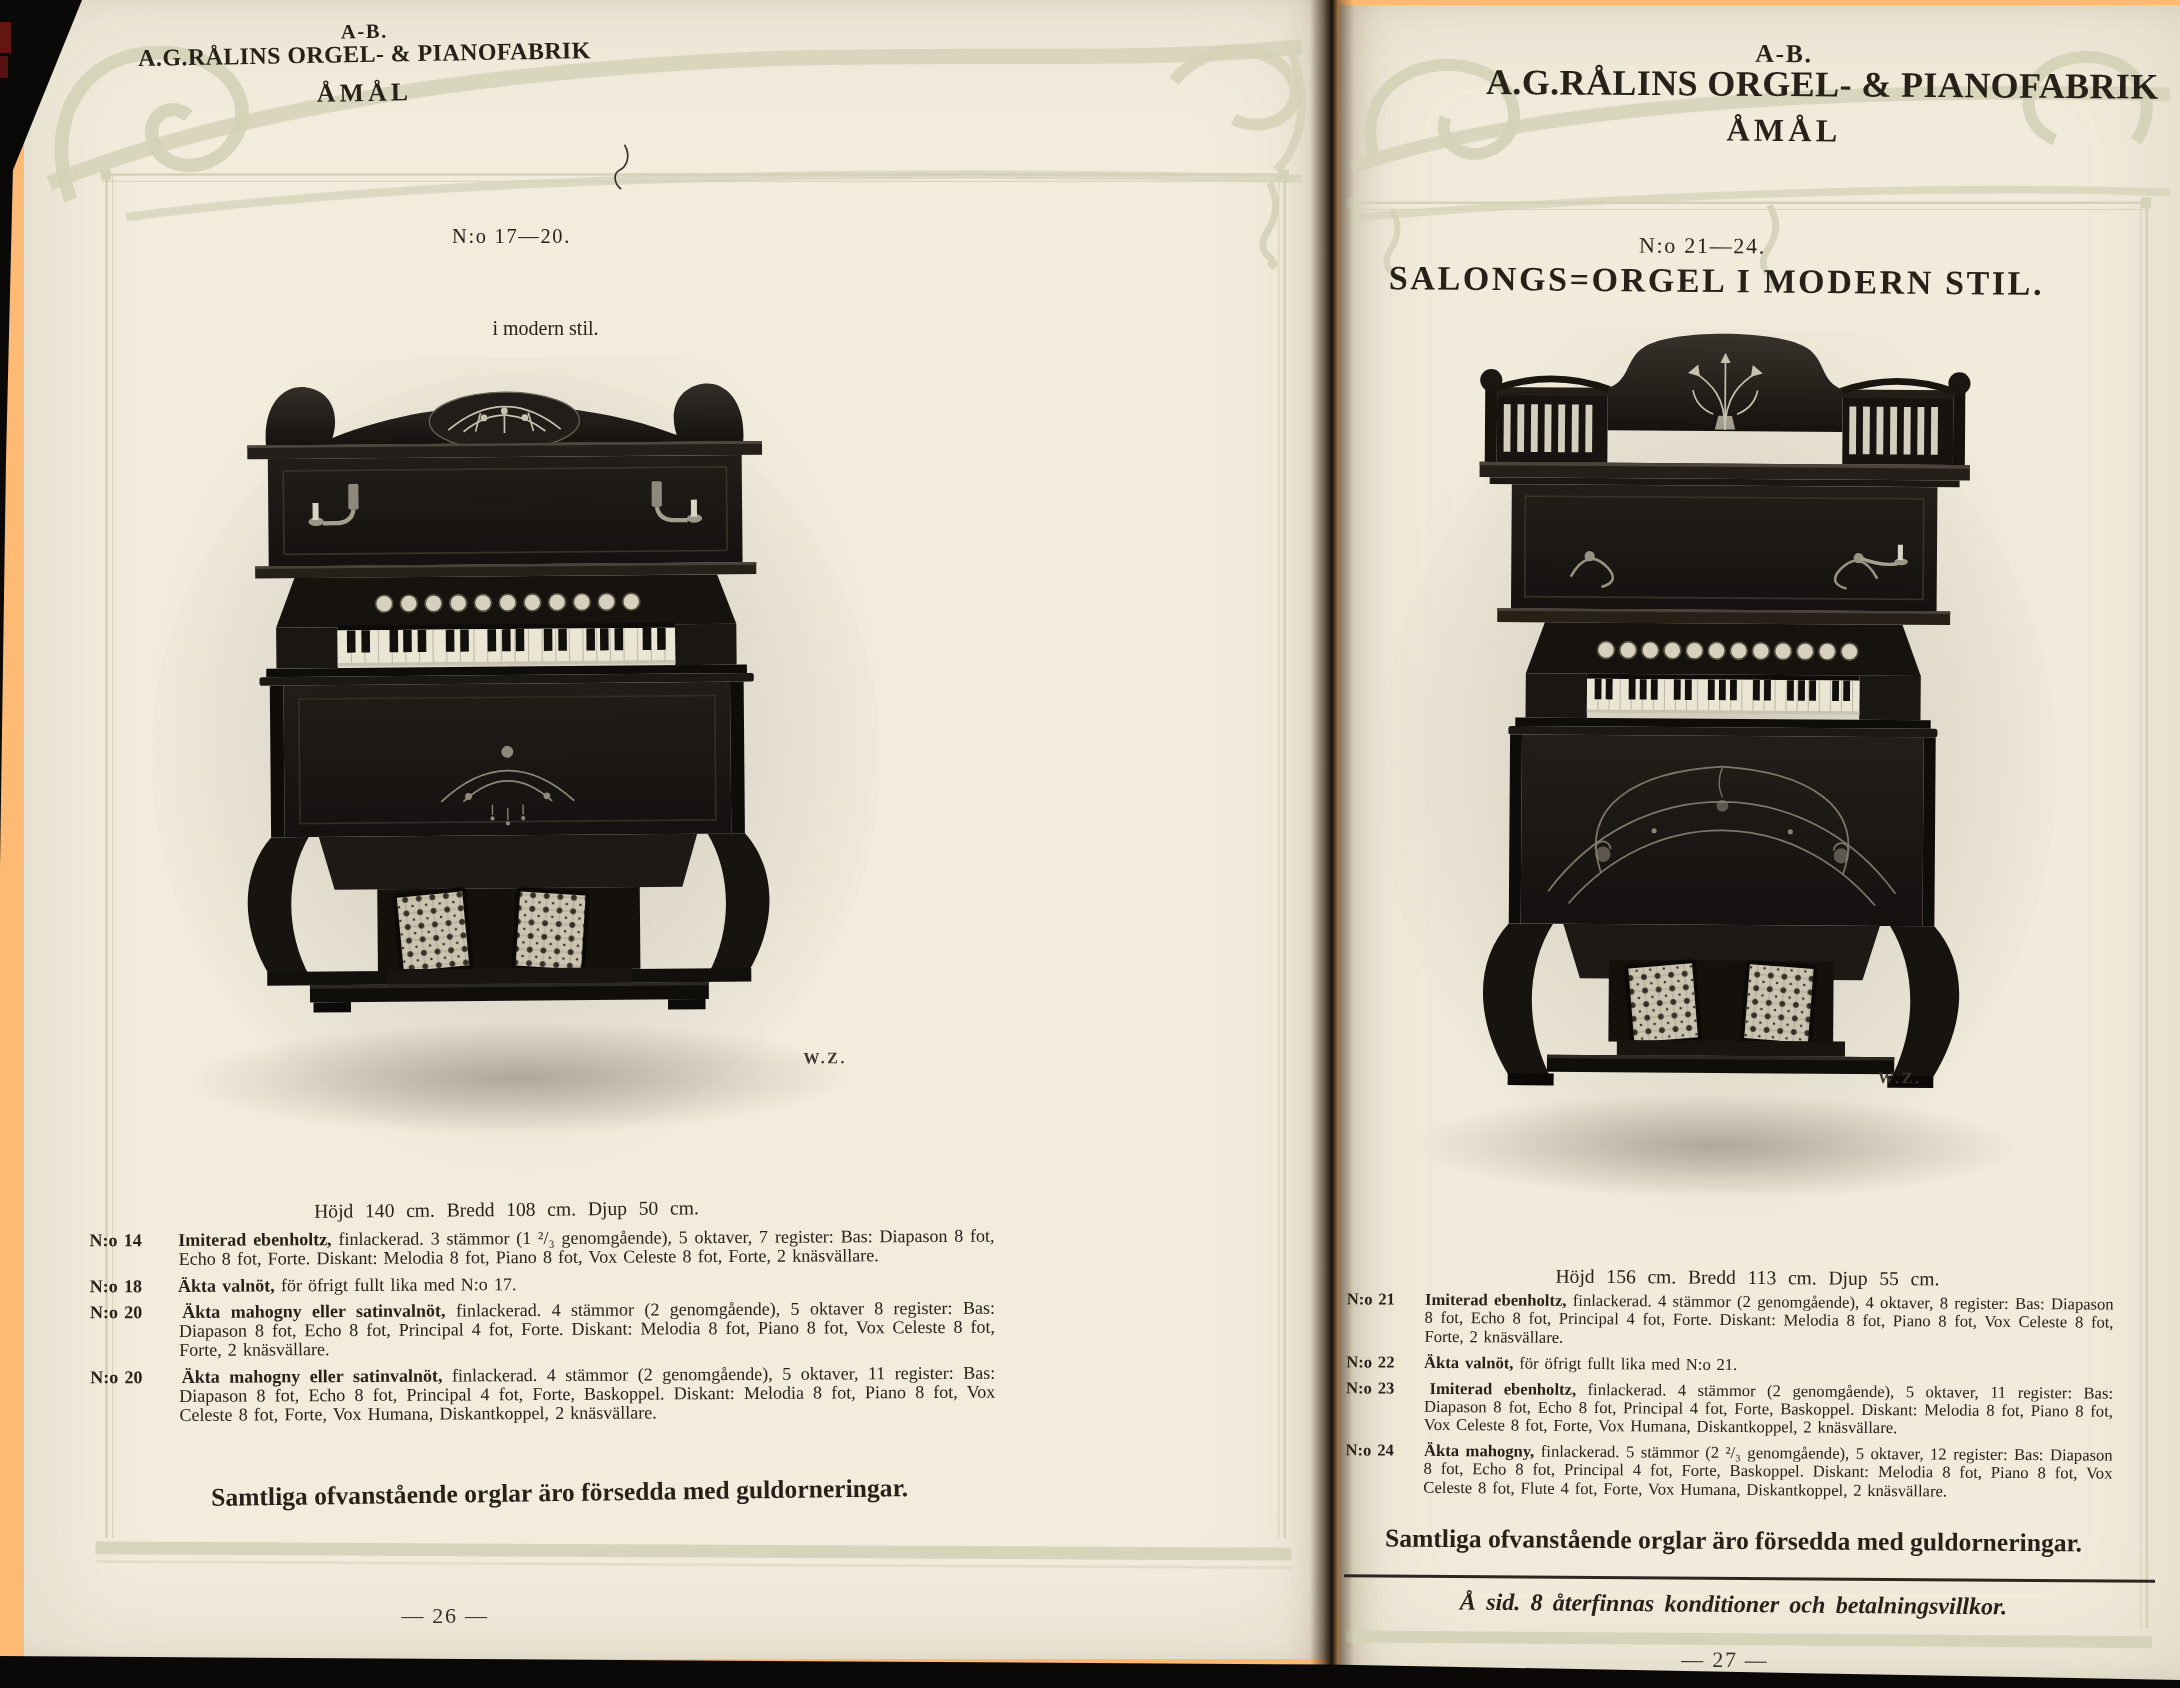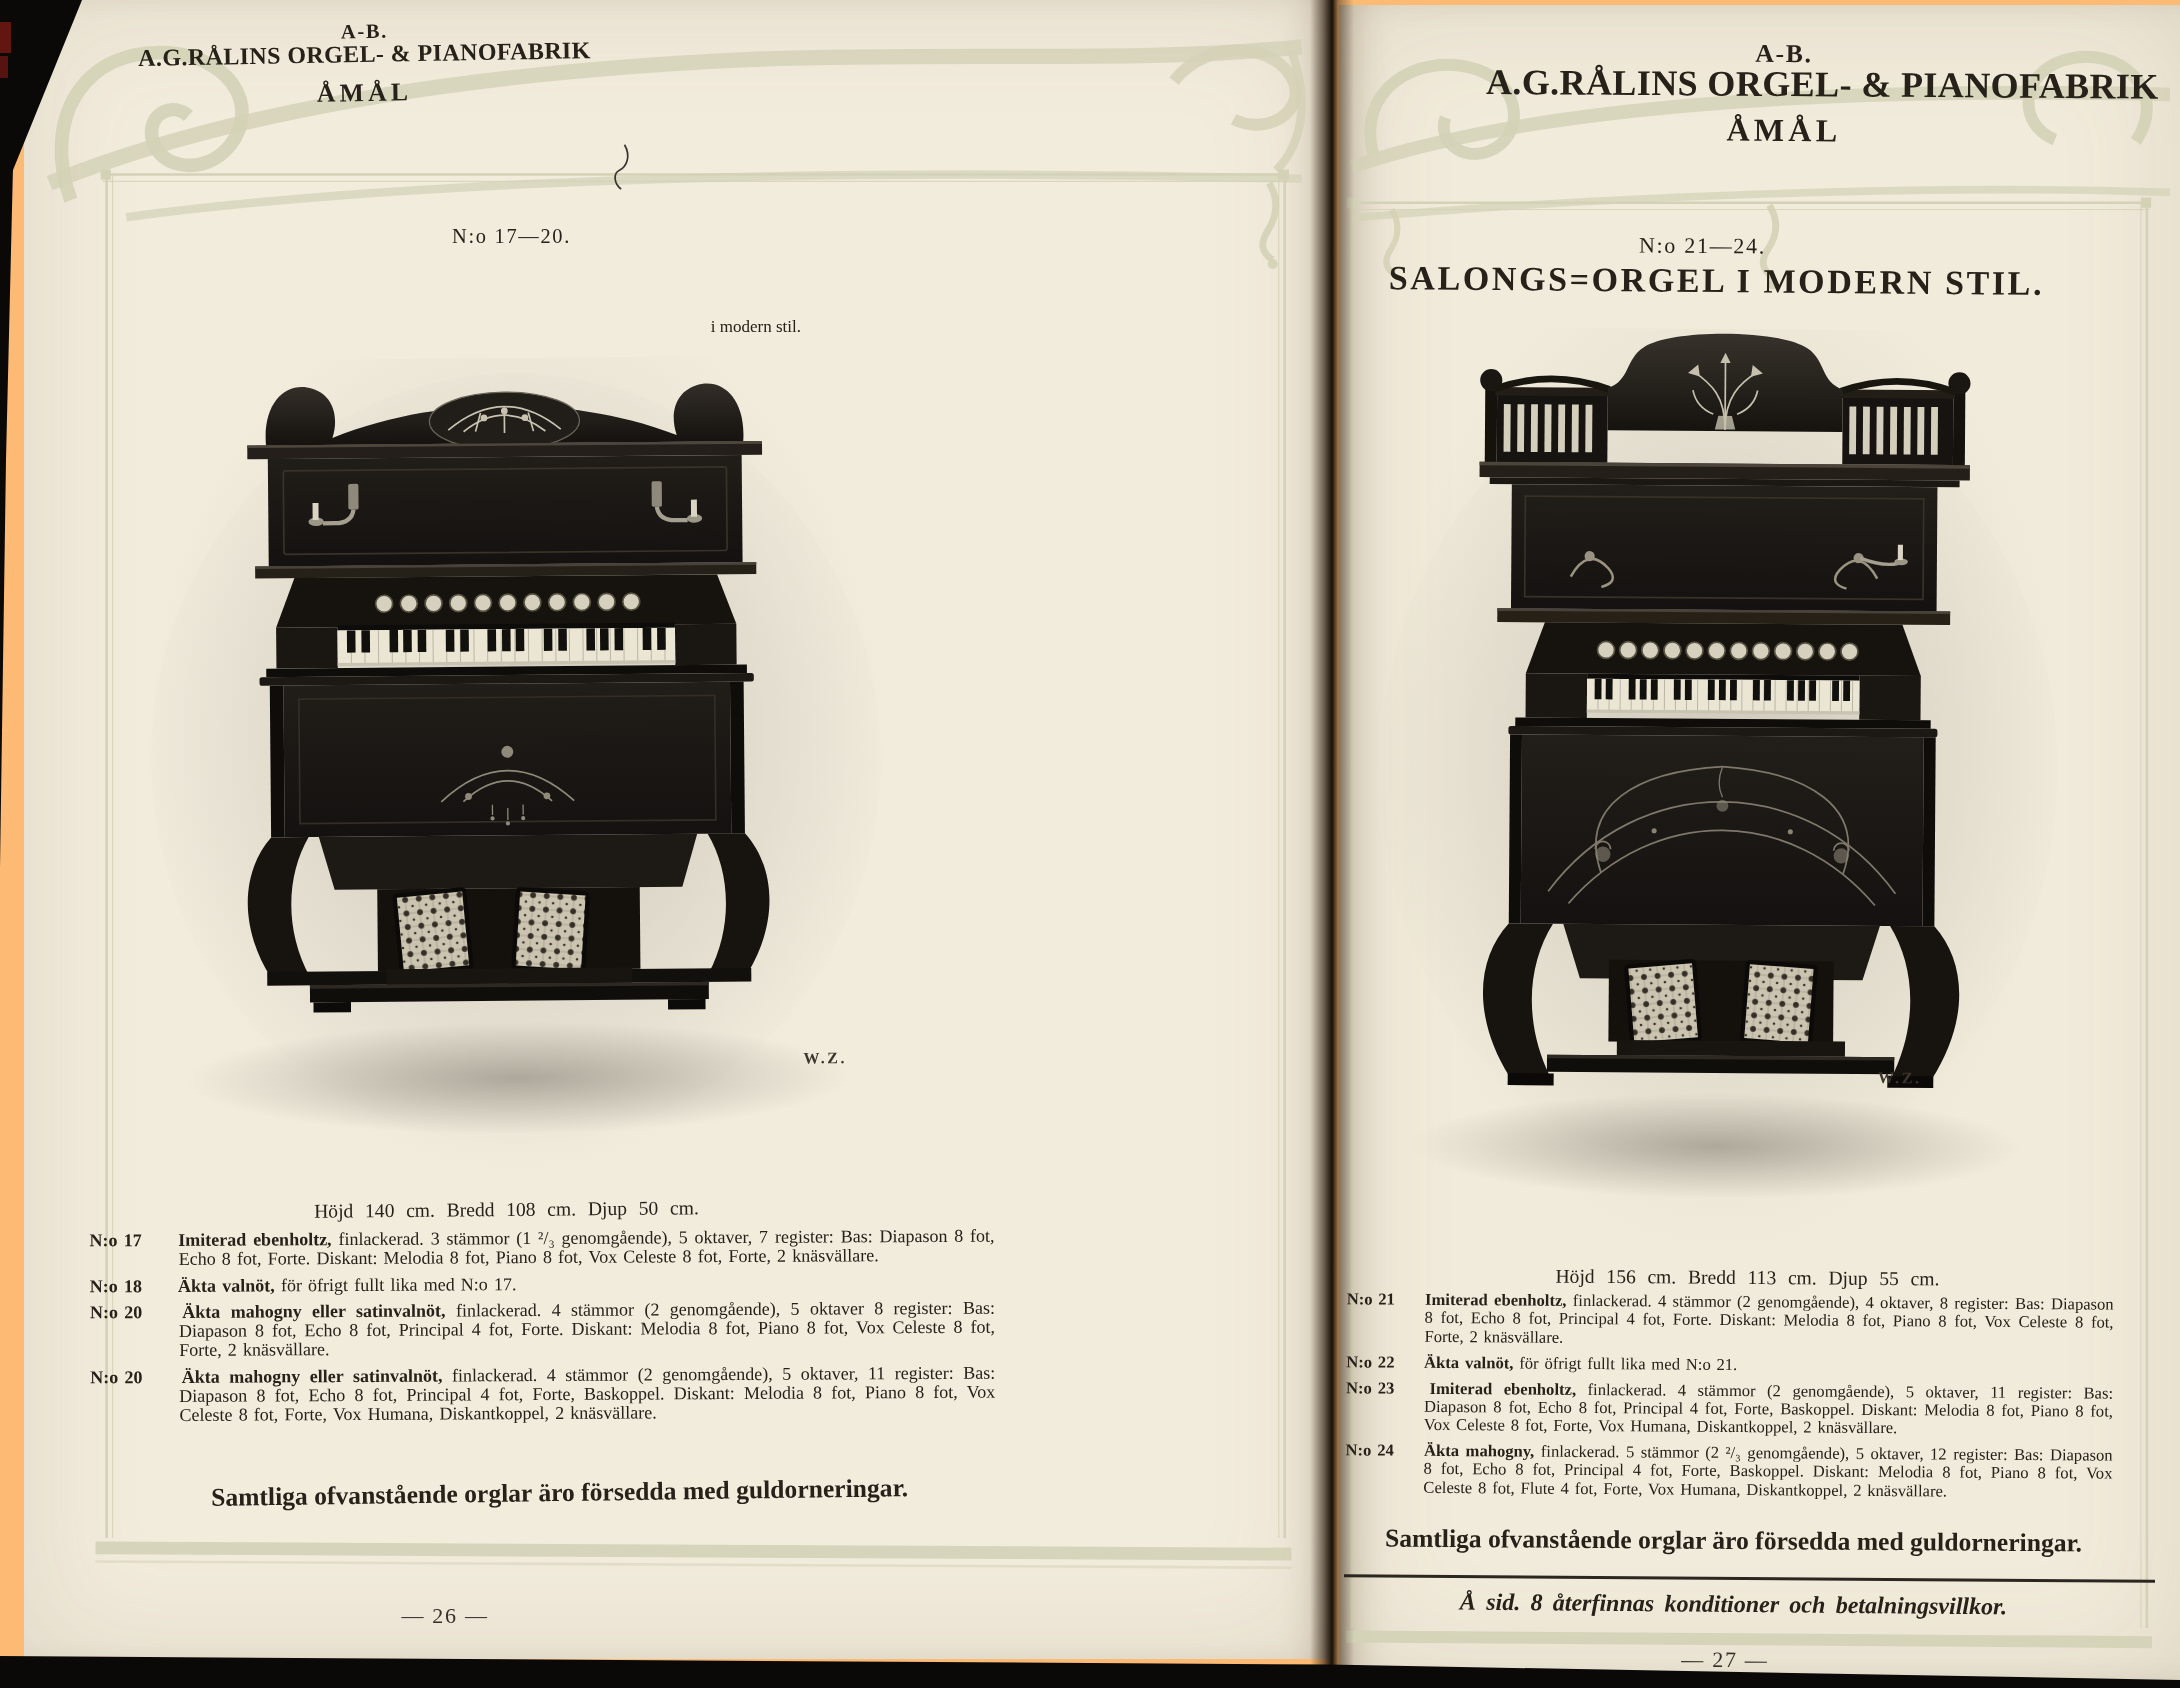--- a/index.html
+++ b/index.html
@@ -75,21 +75,21 @@
         <circle cx="1466" cy="310" r="6" opacity=".9"></circle>
       </g>
       <path d="M705,170 c8,14 2,26 -6,30 c-8,4 -6,16 2,22" stroke="#3a342c" stroke-width="2" fill="none"></path>
     </svg>
 
     <div class="abs ctr hdr-ab" style="left:51px;top:20.4px;width:579px;font-size:20.4px;transform:rotate(-1deg);">A-B.</div>
     <div class="abs ctr hdr-name" style="left:51px;top:41px;width:579px;font-size:24px;transform:rotate(-1deg);">A.G.RÅLINS ORGEL- &amp; PIANOFABRIK</div>
     <div class="abs ctr hdr-city" style="left:51px;top:78px;width:579px;font-size:25.6px;transform:rotate(-1deg);">ÅMÅL</div>
 
     <div class="abs ctr model-no" style="left:232px;top:225px;width:511px;font-size:20.4px;">N:o 17—20.</div>
-    <div class="abs ctr subtitle" style="left:266px;top:317px;width:511px;font-size:17px;text-align:right;">i modern stil.</div>
+    <div class="abs ctr subtitle" style="left:266px;top:317px;width:511px;font-size:20px;">i modern stil.</div>
 
     <div class="photo" style="left:117px;top:358px;width:750px;height:826px;transform:rotate(-0.5deg);">
       <svg viewBox="0 0 880 970">
         <defs>
           <radialGradient id="lgHalo" cx="50%" cy="48%" r="55%">
             <stop offset="0%" stop-color="#cdc8ba" stop-opacity=".6"></stop>
               <stop offset="100%" stop-color="#cdc8ba" stop-opacity="0"></stop>
           </radialGradient>
           <radialGradient id="lgFloor" cx="50%" cy="50%" r="50%">
             <stop offset="0%" stop-color="#7d786c" stop-opacity=".55"></stop>
@@ -215,21 +215,21 @@
         <rect x="196" y="734" width="468" height="4" fill="#2e2822"></rect>
         <rect x="200" y="754" width="44" height="12" fill="#0d0b09"></rect>
         <rect x="616" y="754" width="44" height="12" fill="#0d0b09"></rect>
       </svg>
       <span class="sig" style="left:660px;top:694px;">W.Z.</span>
     </div>
 
     <div class="abs ctr dims" style="left:227px;top:1199px;width:511px;font-size:19.6px;transform:rotate(-0.5deg);">Höjd 140 cm. Bredd 108 cm. Djup 50 cm.</div>
 
     <div class="items items-l" style="left:66px;top:1229px;width:905px;transform:rotate(-0.3deg);">
-      <p class="item"><span class="no">N:o 17</span> <span class="mat">Imiterad ebenholtz,</span> <span class="desc">finlackerad. 3 stämmor (1 ²/₃ genomgående), 5 oktaver, 7 register: Bas: Diapason 8 fot, Echo 8 fot, Forte. Diskant: Melodia 8 fot, Piano 8 fot, Vox Celeste 8 fot, Forte, 2 knäsvällare.</span></p>
+      <p class="item"><span class="no">N:o 14</span> <span class="mat">Imiterad ebenholtz,</span> <span class="desc">finlackerad. 3 stämmor (1 ²/₃ genomgående), 5 oktaver, 7 register: Bas: Diapason 8 fot, Echo 8 fot, Forte. Diskant: Melodia 8 fot, Piano 8 fot, Vox Celeste 8 fot, Forte, 2 knäsvällare.</span></p>
       <p class="item"><span class="no">N:o 18</span> <span class="mat">Äkta valnöt,</span> <span class="desc">för öfrigt fullt lika med N:o 17.</span></p>
       <p class="item"><span class="no">N:o 20</span> <span class="mat">Äkta mahogny eller satinvalnöt,</span> <span class="desc">finlackerad. 4 stämmor (2 genomgående), 5 oktaver 8 register: Bas: Diapason 8 fot, Echo 8 fot, Principal 4 fot, Forte. Diskant: Melodia 8 fot, Piano 8 fot, Vox Celeste 8 fot, Forte, 2 knäsvällare.</span></p>
       <p class="item"><span class="no">N:o 20</span> <span class="mat">Äkta mahogny eller satinvalnöt,</span> <span class="desc">finlackerad. 4 stämmor (2 genomgående), 5 oktaver, 11 register: Bas: Diapason 8 fot, Echo 8 fot, Principal 4 fot, Forte, Baskoppel. Diskant: Melodia 8 fot, Piano 8 fot, Vox Celeste 8 fot, Forte, Vox Humana, Diskantkoppel, 2 knäsvällare.</span></p>
     </div>
 
     <div class="abs note-bold" style="left:83px;top:1478px;width:905px;transform:rotate(-0.8deg);">Samtliga ofvanstående orglar äro försedda med guldorneringar.</div>
 
     <div class="abs pagenum" style="left:336px;top:1603px;width:170px;">— 26 —</div>
   </div>
 

